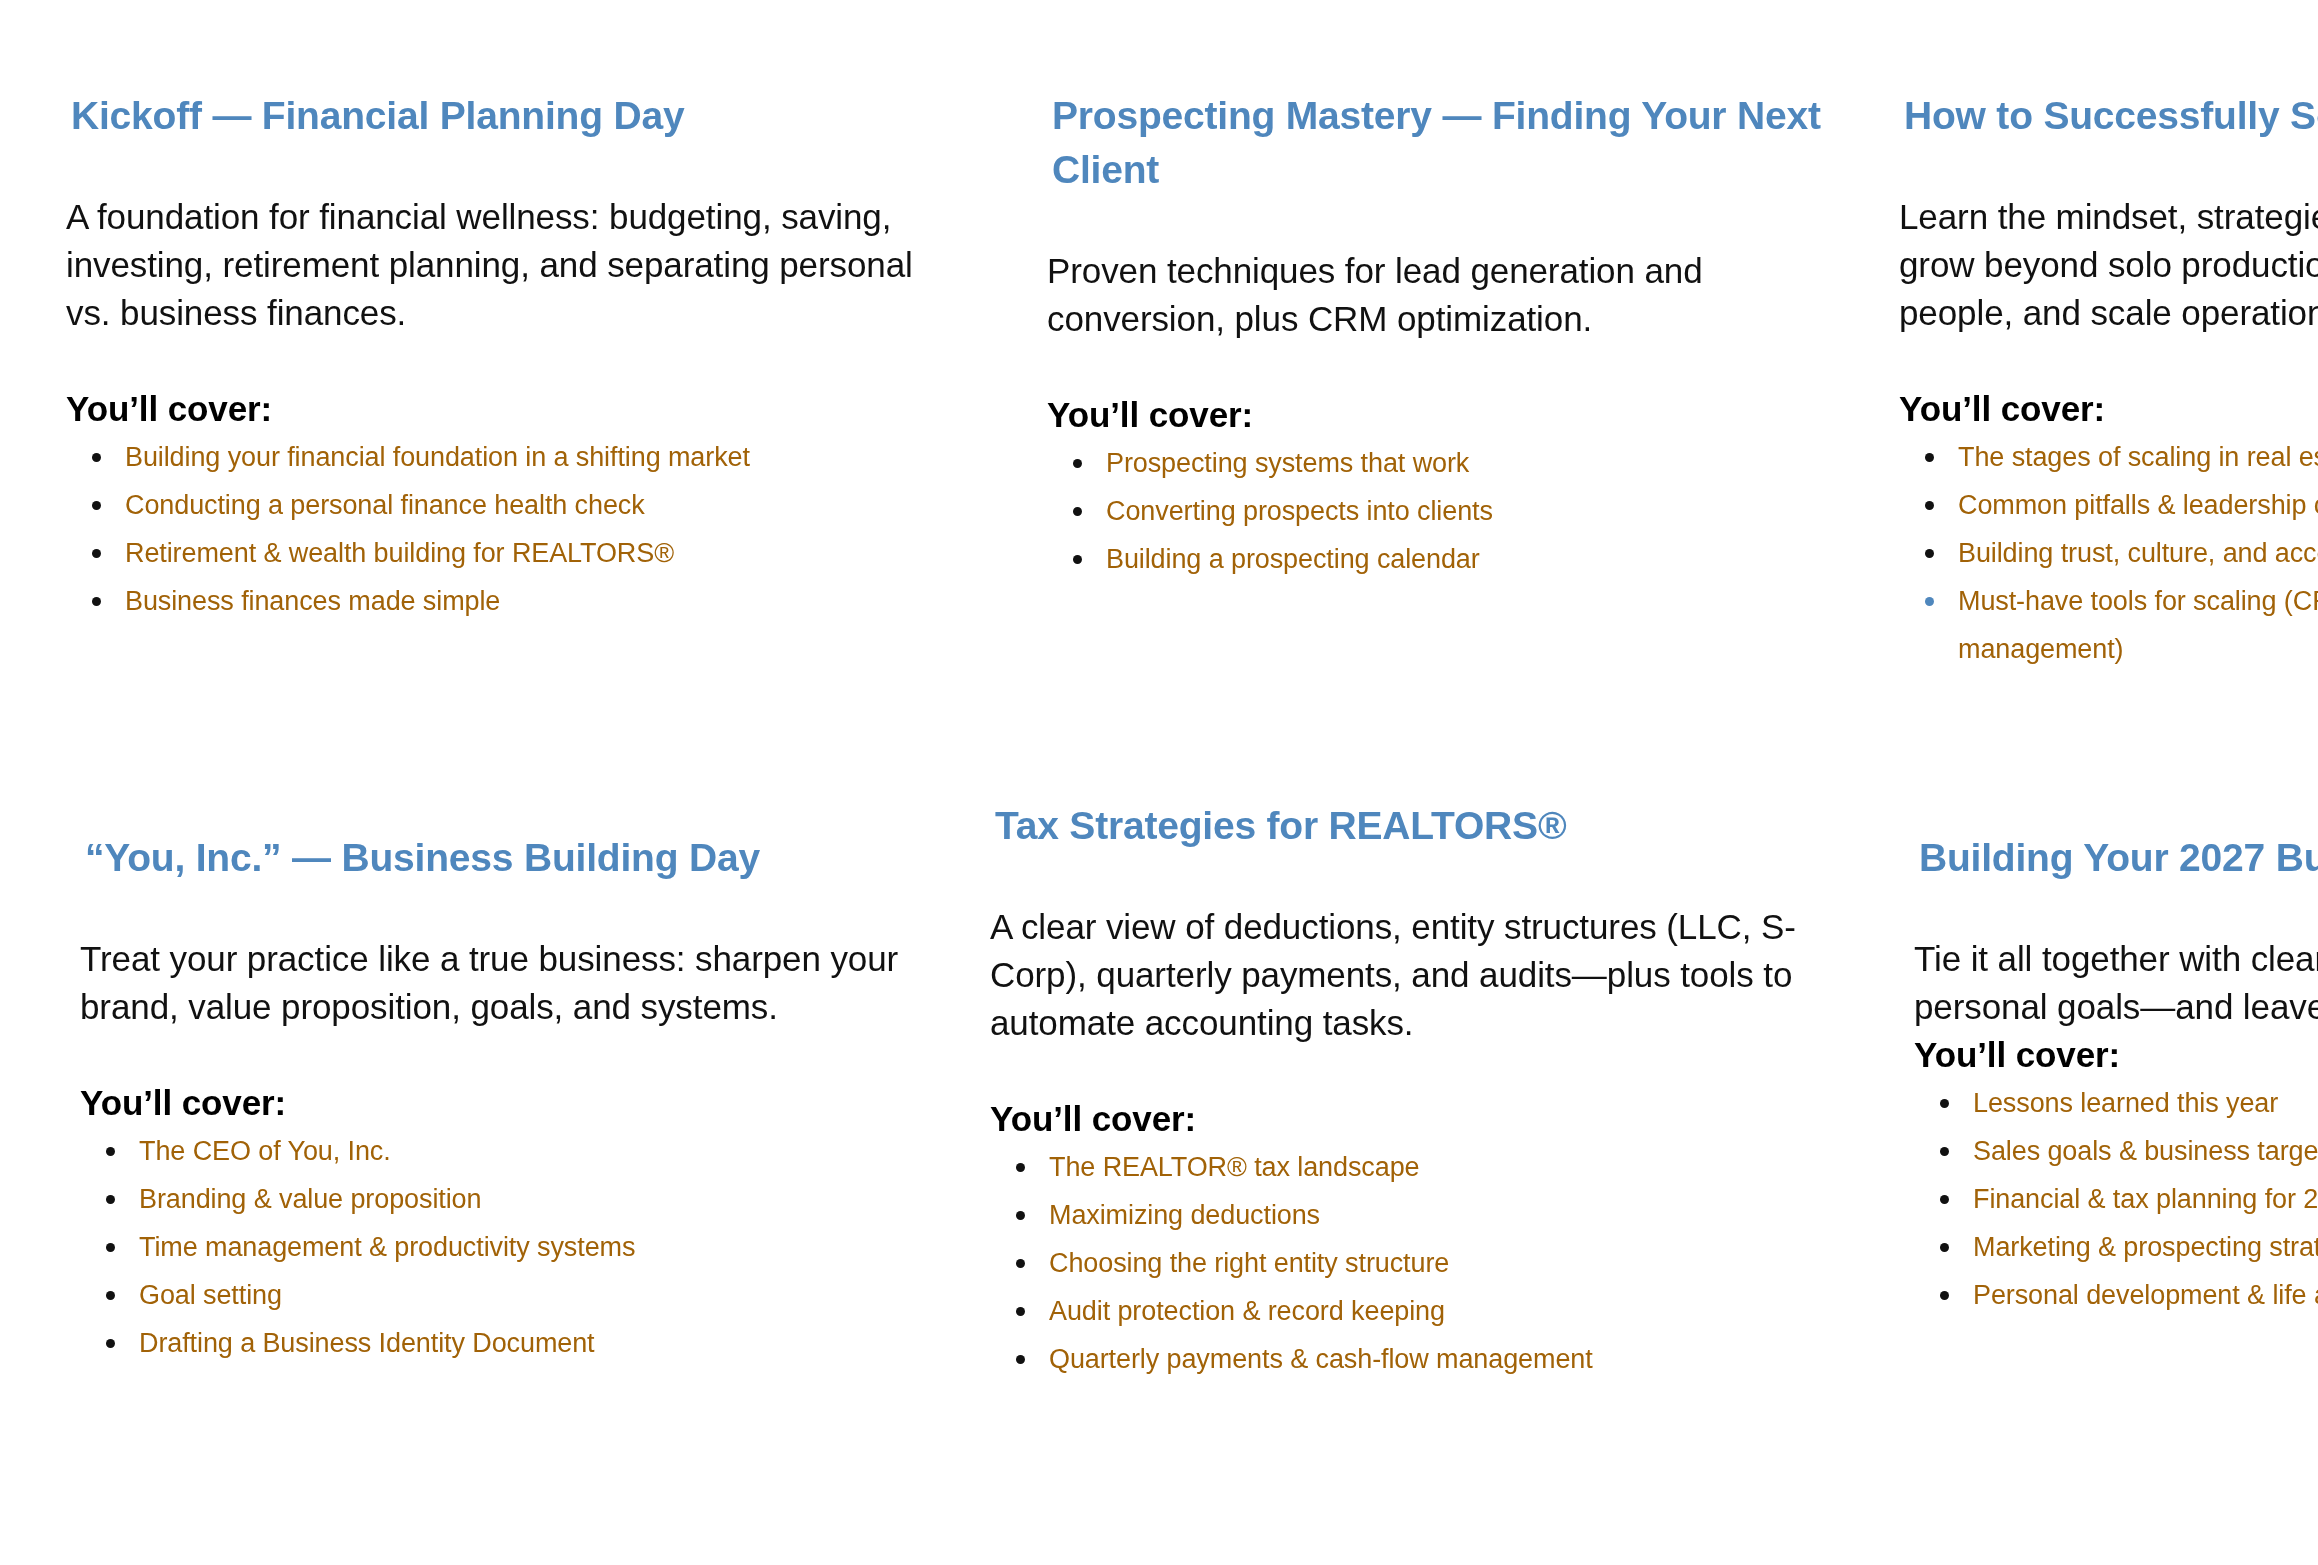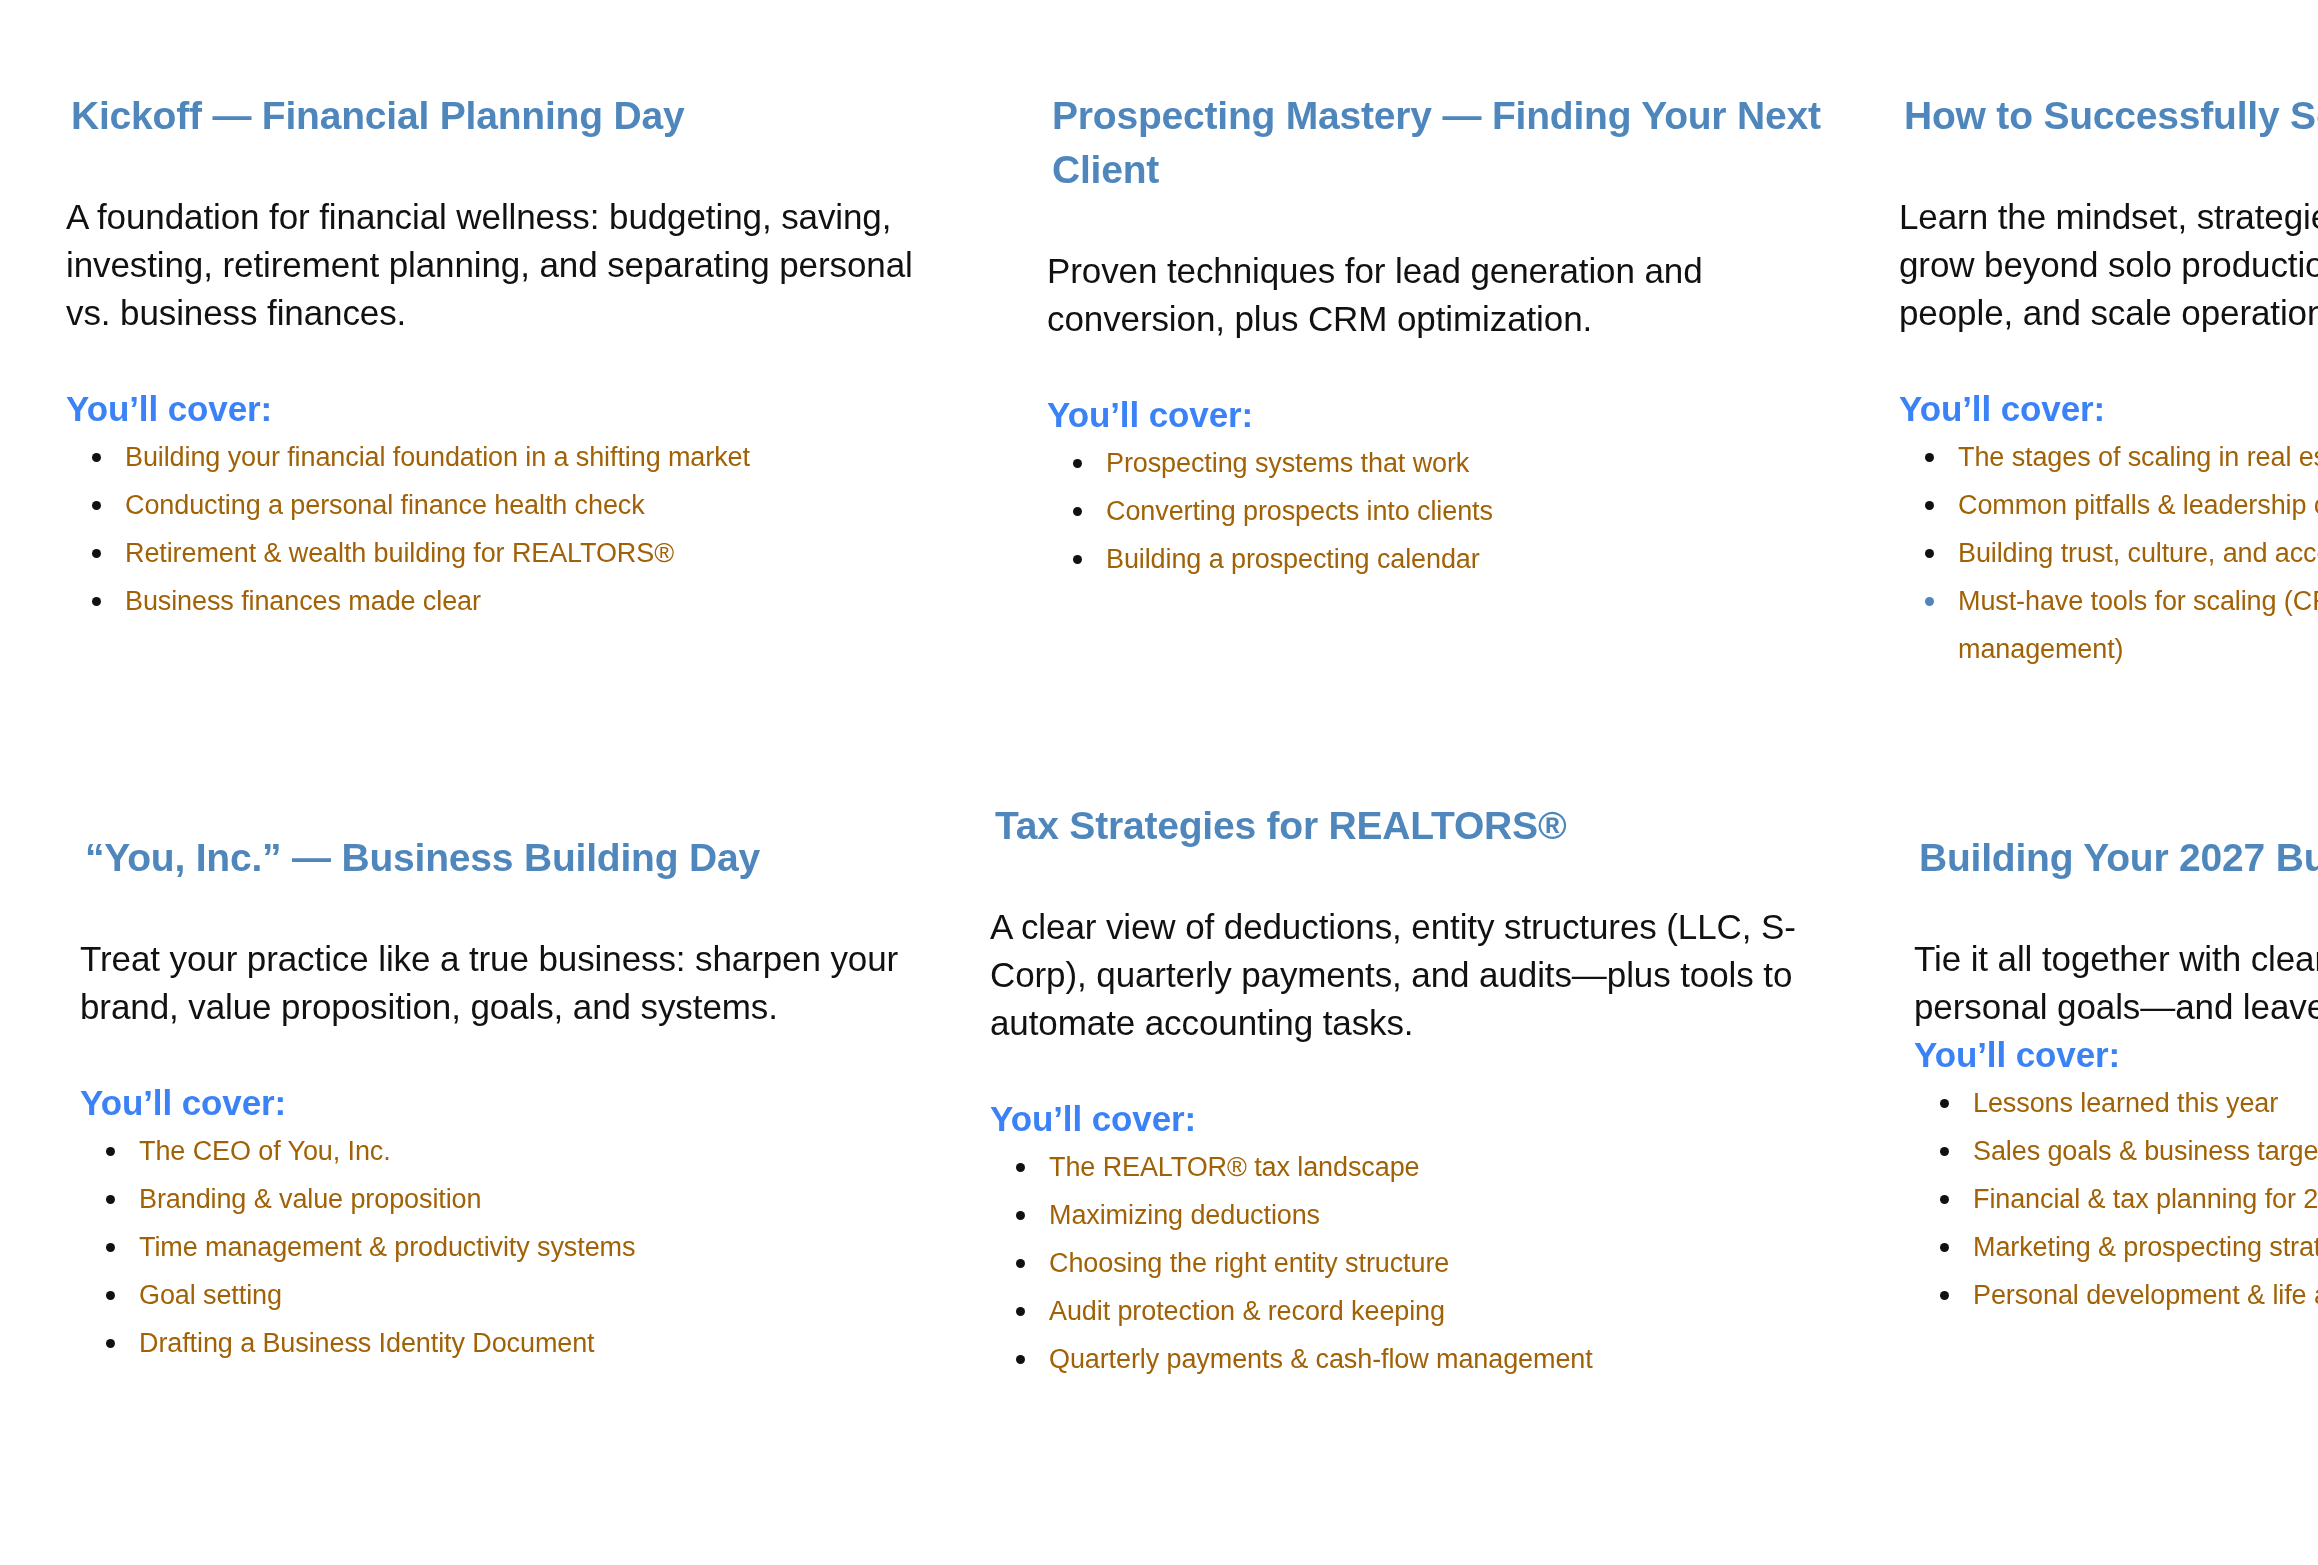--- a/index.html
+++ b/index.html
@@ -1,21 +1,21 @@
 <!DOCTYPE html>
 <html style="font-size:7.4px"><head>
 <meta charset="utf-8">
 <style>
   html, body { margin: 0; padding: 0; background: #ffffff; }
   body { width: 2782px; height: 1565px; position: relative; overflow: hidden;
          font-family: "Liberation Sans", "DejaVu Sans", sans-serif; color: #111111; }
   .card { position: absolute; }
   .title { color: #4f87bd; font-weight: bold; font-size: 39px; line-height: 54px; margin: 5px; letter-spacing: -0.2px; }
   .desc { font-size: 35px; line-height: 48px; margin: 0; color: #111111; letter-spacing: -0.1px; }
-  .cover { font-size: 35px; line-height: 48px; font-weight: bold; margin: 0; color: #3b82f6; letter-spacing: -0.1px; }
+  .cover { font-size: 35px; line-height: 48px; font-weight: bold; margin: 0; color: #000000; letter-spacing: -0.1px; }
   ul.items { list-style: none; margin: 0; padding: 0; }
   ul.items li { position: relative; padding-left: 59px; font-size: 27px; line-height: 48px; color: #a16207; letter-spacing: -0.1px; }
   ul.items li .dot { position: absolute; left: 26px; top: 19.5px; width: 9.3px; height: 9.3px; border-radius: 50%; background: #111111; }
   ul.items li .dot.accent { background: #4f87bd; }
 
   #c1 { left: 66px; top: 84px; width: 881px; }
   #c2 { left: 1047px; top: 84px; width: 788px; }
   #c3 { left: 1899px; top: 84px; width: 863px; }
   #c4 { left: 80px; top: 826px; width: 872px; }
   #c5 { left: 990px; top: 794px; width: 863px; }
@@ -31,21 +31,21 @@
 <section class="card" id="c1">
   <h2 class="title">Kickoff — Financial Planning Day</h2>
   <div class="gap-title"></div>
   <p class="desc">A foundation for financial wellness: budgeting, saving, investing, retirement planning, and separating personal vs. business finances.</p>
   <div class="gap-desc"></div>
   <p class="cover">You’ll cover:</p>
   <ul class="items">
     <li><span class="dot"></span><span>Building your financial foundation in a shifting market</span></li>
     <li><span class="dot"></span><span>Conducting a personal finance health check</span></li>
     <li><span class="dot"></span><span>Retirement &amp; wealth building for REALTORS®</span></li>
-    <li><span class="dot"></span><span>Business finances made clear</span></li>
+    <li><span class="dot"></span><span>Business finances made simple</span></li>
   </ul>
 </section>
 
 <section class="card" id="c2">
   <h2 class="title">Prospecting Mastery — Finding Your Next Client</h2>
   <div class="gap-title"></div>
   <p class="desc">Proven techniques for lead generation and conversion, plus CRM optimization.</p>
   <div class="gap-desc"></div>
   <p class="cover">You’ll cover:</p>
   <ul class="items">

